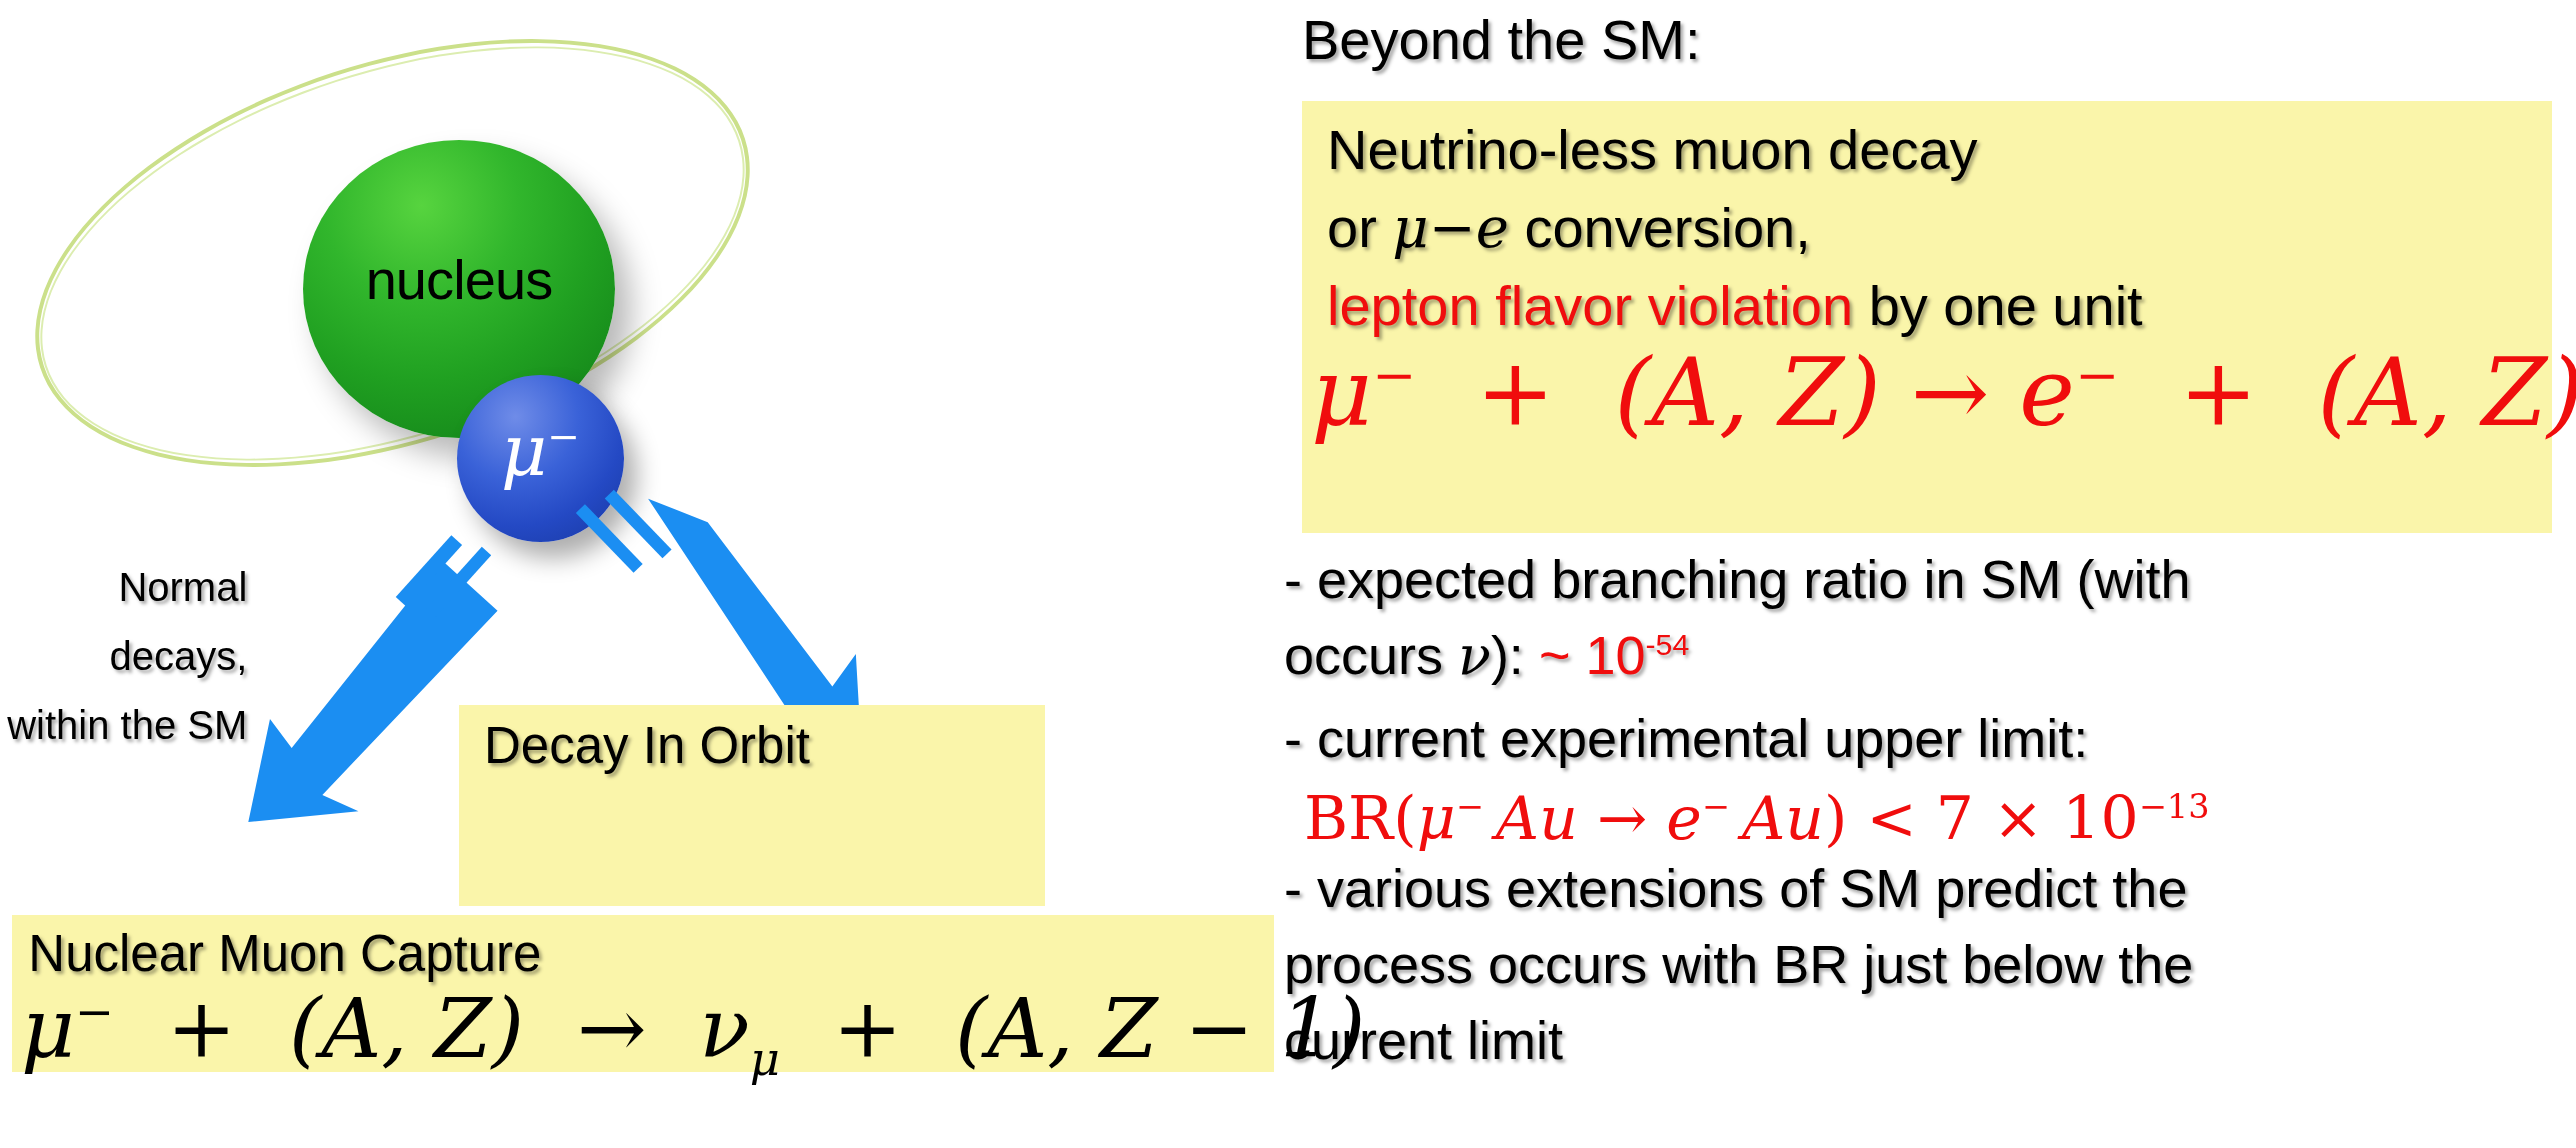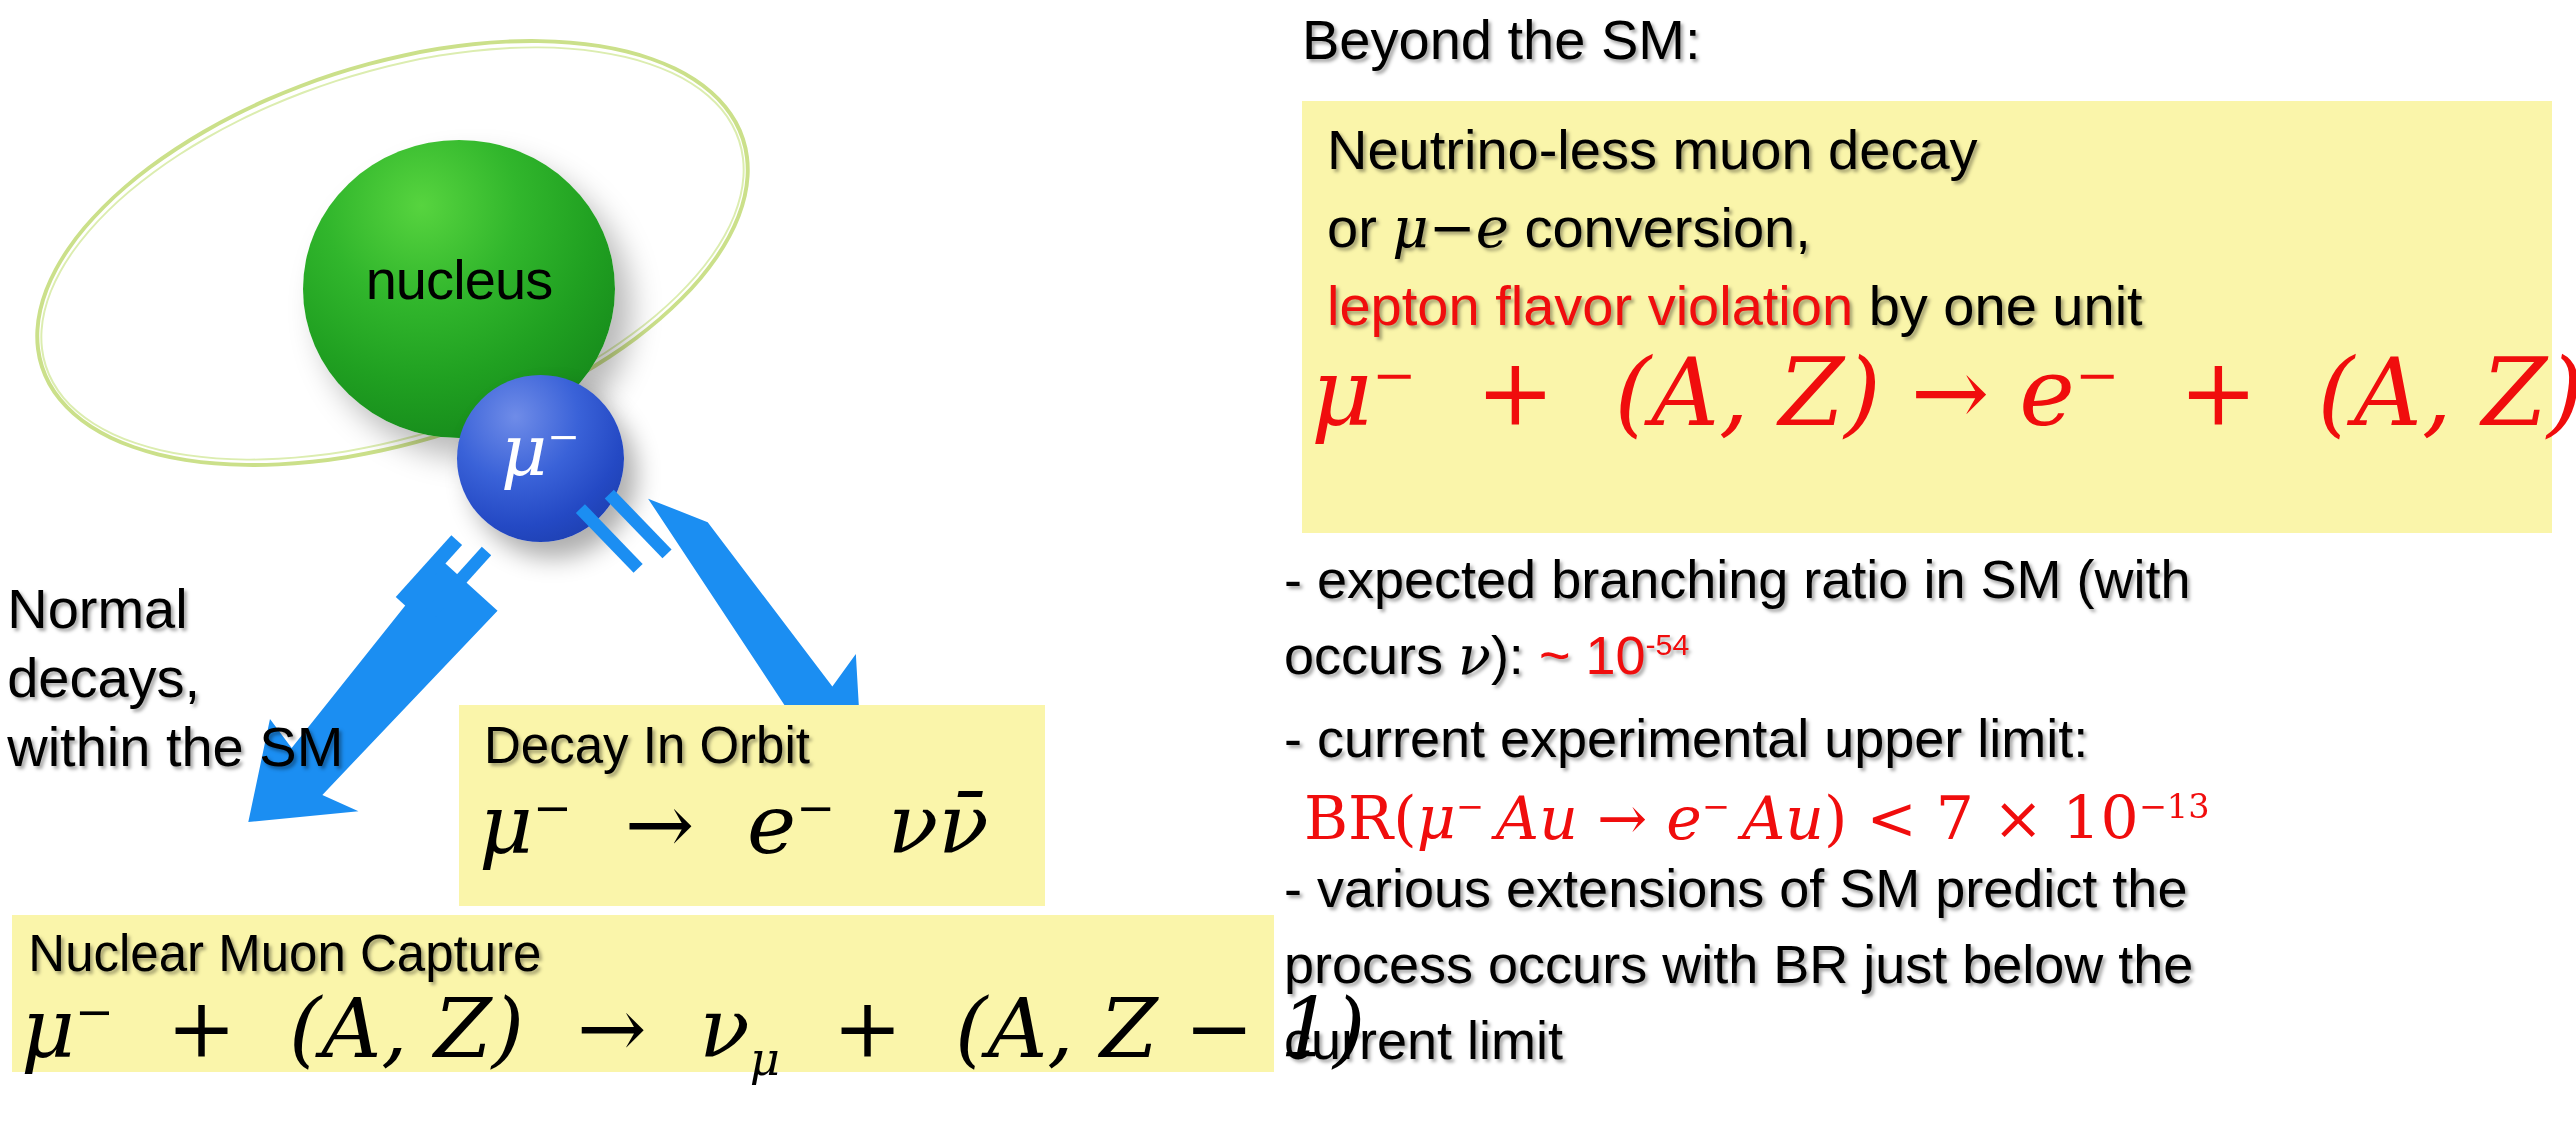--- a/index.html
+++ b/index.html
@@ -123,34 +123,28 @@
     <div class="arrow-group" style="left:570px;top:477px;width:326px;height:280px;">
       <svg width="326" height="280" viewBox="0 0 360 310">
         <g fill="#1b8ef2">
           <polygon points="86,24 152,50 290,232 316,196 322,300 212,286 238,254"></polygon>
           <rect x="36" y="22" width="14" height="92" transform="rotate(-44 43 68)"></rect>
           <rect x="68" y="6" width="14" height="92" transform="rotate(-44 75 52)"></rect>
         </g>
       </svg>
     </div>
 
-    <div class="abs txt shadowtext" style="left:7.2px;top:574px;font-size:56px;line-height:69px;">
+    <div class="abs txt shadowtext" style="left:7.2px;top:553px;font-size:40px;line-height:69px;text-align:right;">
       <div>Normal</div>
       <div>decays,</div>
       <div>within the SM</div>
     </div>
 
     <div class="abs ybox" id="dio-box">
       <div class="abs txt shadowtext" id="dio-title">Decay In Orbit</div>
-      <div class="abs eq" id="dio-eq">
-        <span>μ</span><span class="sup">−</span>
-        &nbsp;<span class="up">→</span>&nbsp;
-        <span>e</span><span class="sup">−</span>
-        &nbsp;<span>ν</span><span>ν̄</span>
-      </div>
     </div>
 
     <div class="abs ybox" id="nmc-box">
       <div class="abs txt shadowtext" id="nmc-title">Nuclear Muon Capture</div>
       <div class="abs eq" id="nmc-eq">
         <span>μ</span><span class="sup">−</span>
         &nbsp;<span class="up">+</span>&nbsp;
         <span>(A, Z)</span>
         &nbsp;<span class="up">→</span>&nbsp;
         <span>ν</span><span class="sub">μ</span>

